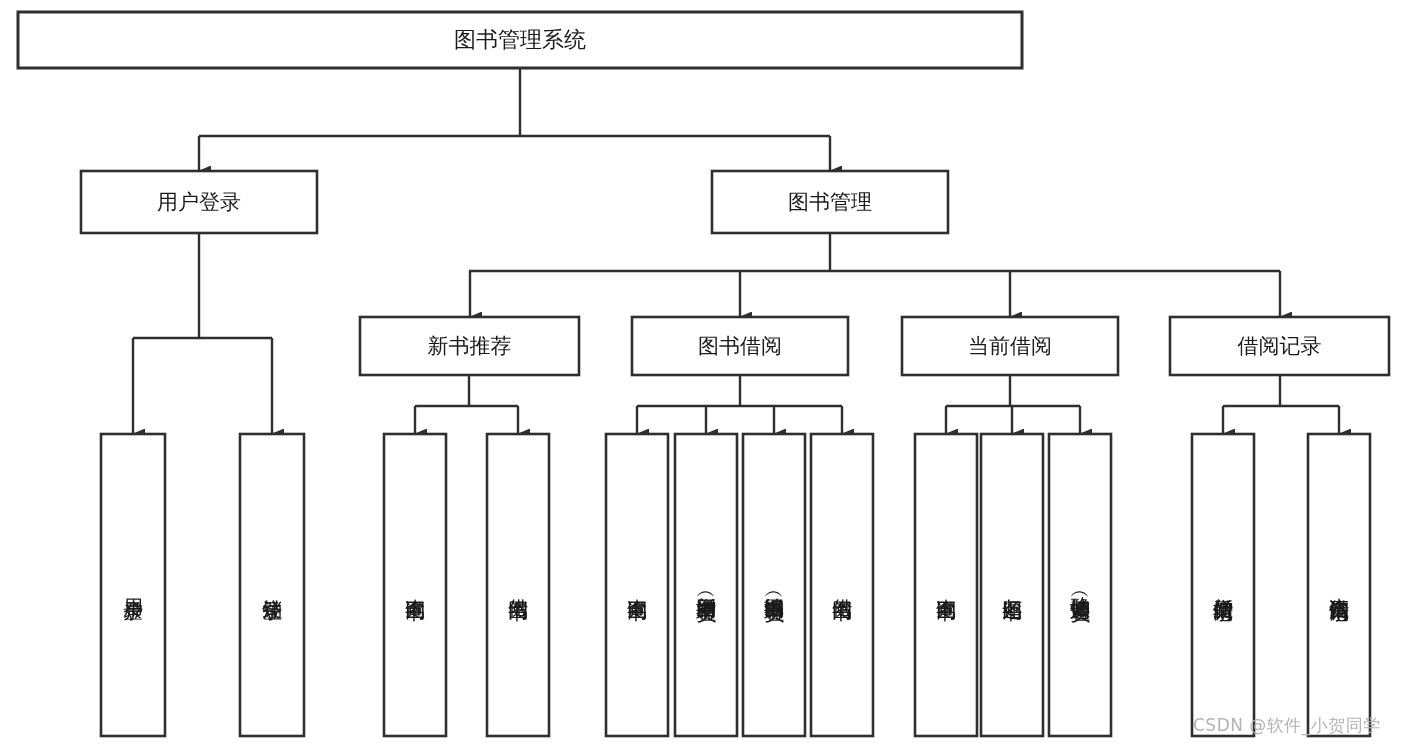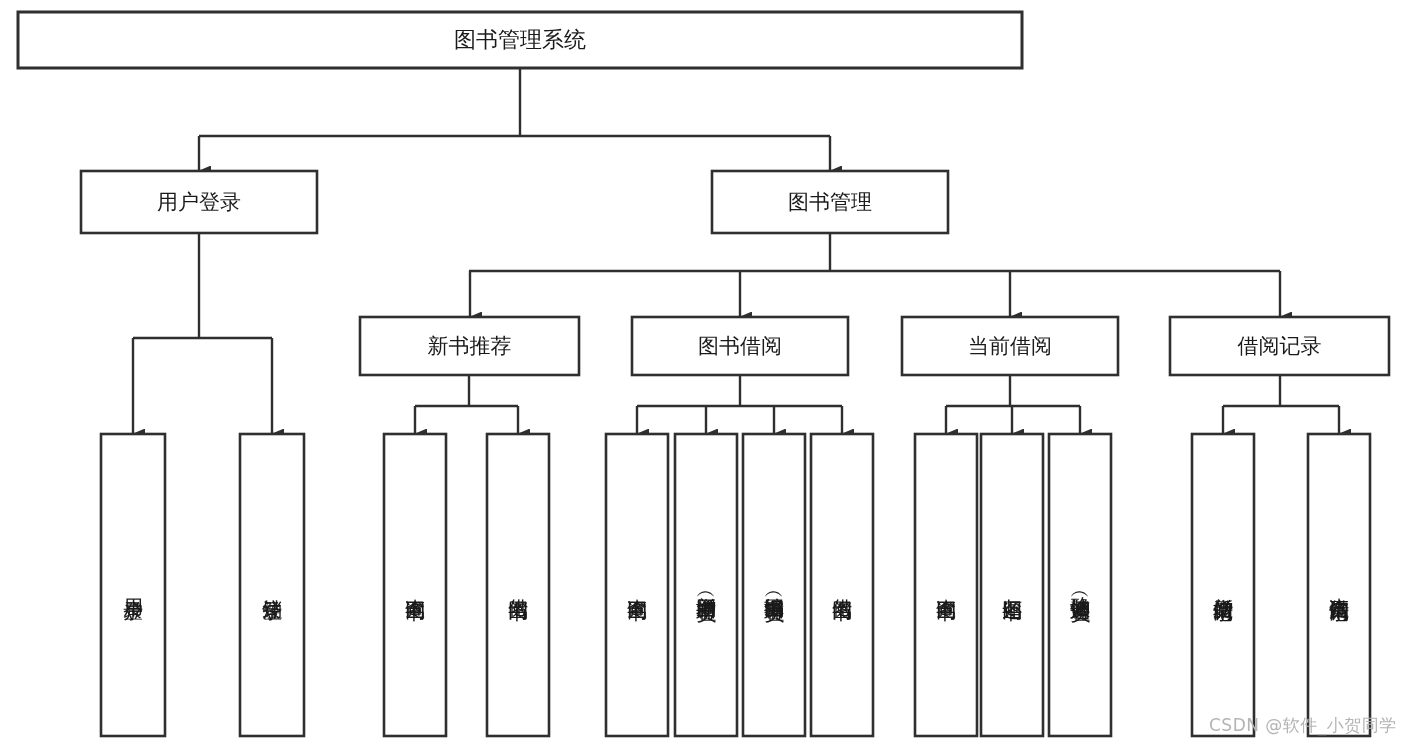--- a/index.html
+++ b/index.html
@@ -217,15 +217,15 @@
       <div class="leaf-label-wrap" style="left: 1192px; top: 434px; width: 62px; height: 302px;">
         <span class="leaf-label">新增借阅记录</span>
       </div>
       <div class="hit-layer" style="left: 1192px; top: 434px; width: 62px; height: 302px;"></div>
       <div class="leaf-label-wrap" style="left: 1308px; top: 434px; width: 62px; height: 302px;">
         <span class="leaf-label">查询借阅记录</span>
       </div>
       <div class="hit-layer" style="left: 1308px; top: 434px; width: 62px; height: 302px;"></div>
     </div>
 
-  <div class="watermark" id="watermark" style="left: 1193px; top: 714px; padding-left: 16px;">CSDN @软件_小贺同学</div>
+  <div class="watermark" id="watermark" style="left: 1193px; top: 714px;">CSDN @软件_小贺同学</div>
 
 </div>
 
 </body></html>

